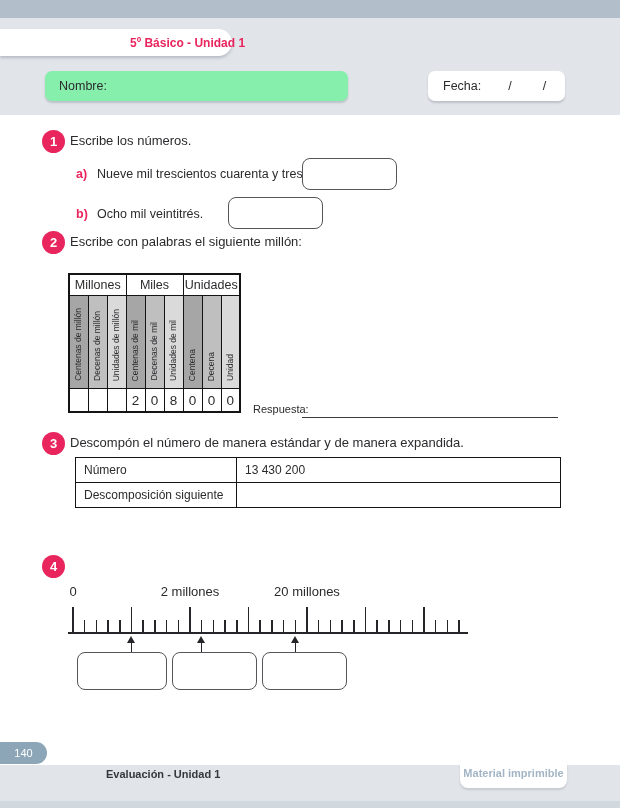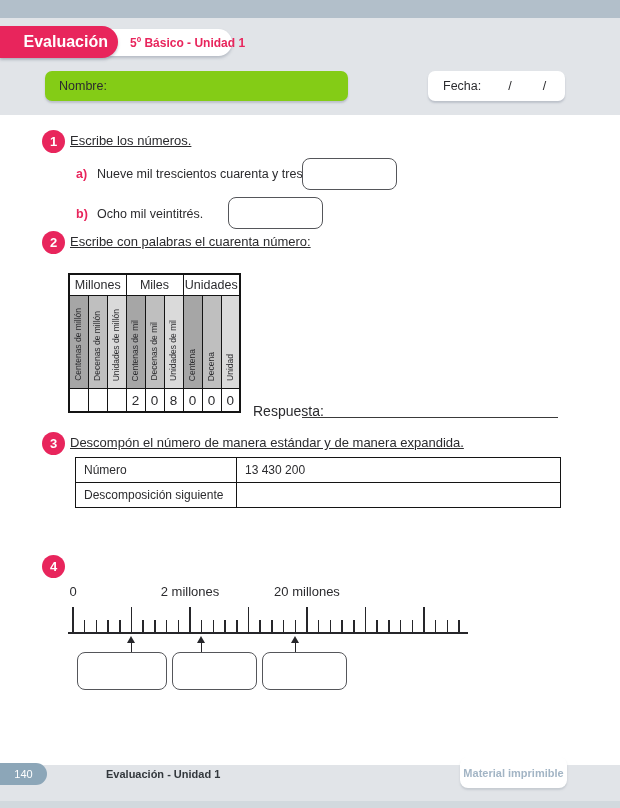--- a/index.html
+++ b/index.html
@@ -10,86 +10,83 @@
 
   
   .brand-white{position:absolute;left:0;top:29px;width:232px;height:27px;background:#fff;
                border-radius:0 14px 14px 0;box-shadow:0 2px 3px rgba(120,130,145,.4);}
   .brand-sub{position:absolute;left:130px;top:0;height:27px;display:flex;align-items:center;
              color:#e8255c;font-weight:bold;font-size:12px;white-space:nowrap;}
   .brand-pink{position:absolute;left:0;top:26px;width:118px;height:32px;background:#e8255c;
               border-radius:0 16px 16px 0;display:flex;align-items:center;justify-content:flex-end;
               padding-right:10px;box-sizing:border-box;color:#fff;font-weight:bold;font-size:16px;
               box-shadow:0 2px 3px rgba(120,130,145,.4);}
-  .name-box{position:absolute;left:45px;top:71px;width:303px;height:30px;background:#84cc16;border-radius:7px;
+  .name-box{position:absolute;left:45px;top:71px;width:303px;height:30px;background:#86efac;border-radius:7px;
             box-shadow:0 2px 2px rgba(120,130,145,.35);display:flex;align-items:center;padding-left:14px;
             box-sizing:border-box;font-size:12.5px;}
   .date-box{position:absolute;left:428px;top:71px;width:137px;height:30px;background:#fff;border-radius:7px;
             box-shadow:0 2px 2px rgba(120,130,145,.35);display:flex;align-items:center;padding-left:15px;
             box-sizing:border-box;font-size:12.5px;}
   .date-box .s1{margin-left:27px;}
   .date-box .s2{margin-left:31px;}
 
   
   .content{position:absolute;left:0;top:115px;width:620px;height:650px;background:#fff;}
   .qbadge{position:absolute;width:23px;height:23px;border-radius:50%;background:#e8255c;color:#fff;
           font-weight:bold;font-size:13px;display:flex;align-items:center;justify-content:center;}
-  .prompt{position:absolute;font-size:13px;white-space:nowrap;text-decoration:underline;}
+  .prompt{position:absolute;font-size:13px;white-space:nowrap;}
   .letter{position:absolute;color:#e8255c;font-weight:bold;font-size:12.5px;}
   .itext{position:absolute;font-size:12.5px;white-space:nowrap;}
   .ansbox{position:absolute;background:#fff;border:1.4px solid #55565a;border-radius:8px;}
 
   
   .pv-table{position:absolute;left:68px;top:158px;border-collapse:collapse;table-layout:fixed;
             border:2px solid #141414;}
   .pv-table th,.pv-table td{border:1px solid #141414;padding:0;}
   .pv-group{height:20px;font-weight:normal;font-size:12.5px;text-align:center;background:#fff;margin-left:40px;}
   .pv-v{height:92px;vertical-align:bottom;text-align:center;}
   .pv-v span{display:inline-block;writing-mode:vertical-rl;transform:rotate(180deg);
              font-size:8.5px;line-height:1.3;white-space:nowrap;padding:3px 0;}
   .shade-a{background:#a6a6a6;}
   .shade-b{background:#bfbfbf;}
   .shade-c{background:#dadada;}
   .pv-val{height:22px;text-align:center;font-size:13.5px;background:#fff;}
-  .resp-label{position:absolute;left:253px;top:288px;font-size:14px;}
+  .resp-label{position:absolute;left:253px;top:288px;font-size:11px;}
   .resp-line{position:absolute;left:302px;top:302px;width:256px;height:1px;background:#3a3a3a;}
 
   
   .dec-table{position:absolute;left:75px;top:342px;border-collapse:collapse;table-layout:fixed;width:486px;}
   .dec-table td{border:1px solid #141414;height:24px;font-size:12px;padding:0 0 0 8px;background:#fff;}
   .dec-table .lblcol{width:152px;}
 
   
   .axl{position:absolute;top:469px;transform:translateX(-50%);font-size:13px;white-space:nowrap;}
   #numline{position:absolute;left:0;top:0;right:0;bottom:0;pointer-events:none;}
   .nl-line,.nl-tick,.nl-shaft{position:absolute;background:#26262a;}
   .nl-arrowhead{position:absolute;width:0;height:0;border-left:4.5px solid transparent;
                 border-right:4.5px solid transparent;border-bottom:7px solid #26262a;}
 
   
-  .page-pill{position:absolute;left:0;top:763px;width:47px;height:22px;background:#8ca6b8;
+  .page-pill{position:absolute;left:0;top:742px;width:47px;height:22px;background:#8ca6b8;
              border-radius:0 11px 11px 0;color:#fff;font-size:11px;display:flex;align-items:center;
              justify-content:center;}
   .footer-label{position:absolute;left:58px;top:768px;font-size:11px;font-weight:bold;color:#33383d;padding-left:48px;}
   .print-tag{position:absolute;left:460px;top:757px;width:107px;height:31px;background:#fff;border-radius:8px;
              display:flex;align-items:center;justify-content:center;color:#a3b5c5;font-size:11px;
              font-weight:bold;box-shadow:0 2px 2px rgba(120,130,145,.25);}
 </style>
 </head>
 <body>
 
 <div class="page">
   <div class="top-strip"></div>
 
   <div class="brand-white">
     <span class="brand-sub">5º Básico - Unidad 1</span>
   </div>
-  <div class="brand-pink">
-    <span>Evaluación</span>
-  </div>
   <div class="name-box">
     <span>Nombre:</span>
   </div>
   <div class="date-box">
     <span>Fecha:</span>
     <span class="s1">/</span>
     <span class="s2">/</span>
   </div>
 
   <div class="content">
@@ -97,21 +94,21 @@
     <div class="qbadge" style="left:42px;top:15px;">1</div>
     <div class="prompt" style="left:70px;top:18px;">Escribe los números.</div>
     <div class="letter" style="left:76px;top:52px;">a)</div>
     <div class="itext" style="left:97px;top:52px;">Nueve mil trescientos cuarenta y tres.</div>
     <div class="ansbox" style="left:302px;top:43px;width:93px;height:30px;"></div>
     <div class="letter" style="left:76px;top:92px;">b)</div>
     <div class="itext" style="left:97px;top:92px;">Ocho mil veintitrés.</div>
     <div class="ansbox" style="left:228px;top:82px;width:93px;height:30px;"></div>
 
     <div class="qbadge" style="left:42px;top:116px;">2</div>
-    <div class="prompt" style="left:70px;top:119px;">Escribe con palabras el cuarenta número:</div>
+    <div class="prompt" style="left:70px;top:119px;">Escribe con palabras el siguiente millón:</div>
 
     <table class="pv-table">
       <colgroup>
         <col style="width:19px">
           <col style="width:19px">
           <col style="width:19px">
         <col style="width:19px">
           <col style="width:19px">
           <col style="width:19px">
         <col style="width:19px">

